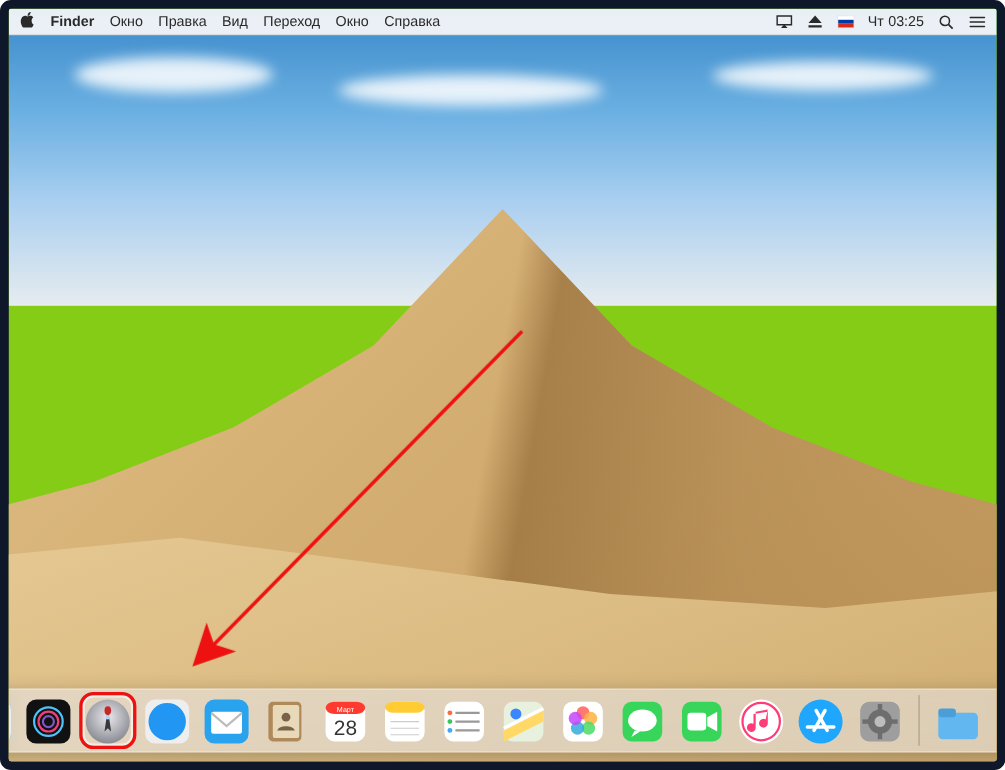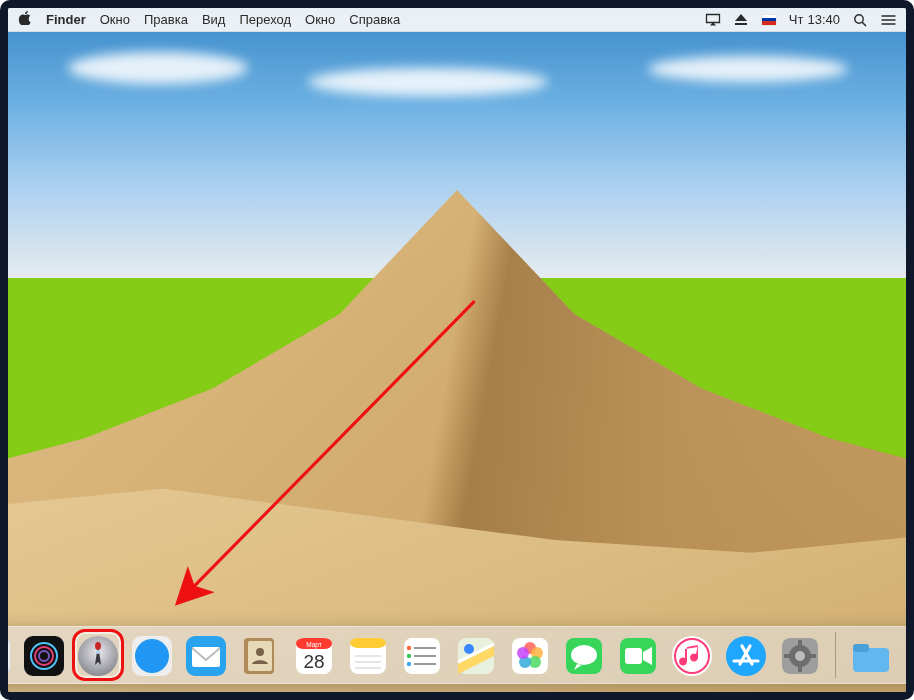--- a/index.html
+++ b/index.html
@@ -137,21 +137,21 @@
         <svg width="14" height="13" viewBox="0 0 14 13">
             <path fill="#2a2a2a" d="M7 1 13 8H1zM1 10h12v2H1z"></path>
           </svg>
       </span>
       <span class="status-icon">
         <span class="flag">
             <span class="mid"></span>
           </span>
       </span>
       <span class="item">Чт</span>
-      <span class="item" style="margin-left:-8px;">13:40</span>
+      <span class="item" style="margin-left:-8px;">03:25</span>
       <span class="status-icon">
         <svg width="14" height="14" viewBox="0 0 14 14">
             <circle cx="6" cy="6" r="4.2" fill="none" stroke="#2a2a2a" stroke-width="1.4"></circle>
             <line x1="9.2" y1="9.2" x2="13" y2="13" stroke="#2a2a2a" stroke-width="1.6"></line>
           </svg>
       </span>
       <span class="status-icon">
         <svg width="15" height="12" viewBox="0 0 15 12">
             <path stroke="#2a2a2a" stroke-width="1.4" d="M1 2h13M1 6h13M1 10h13" stroke-linecap="round"></path>
           </svg>

